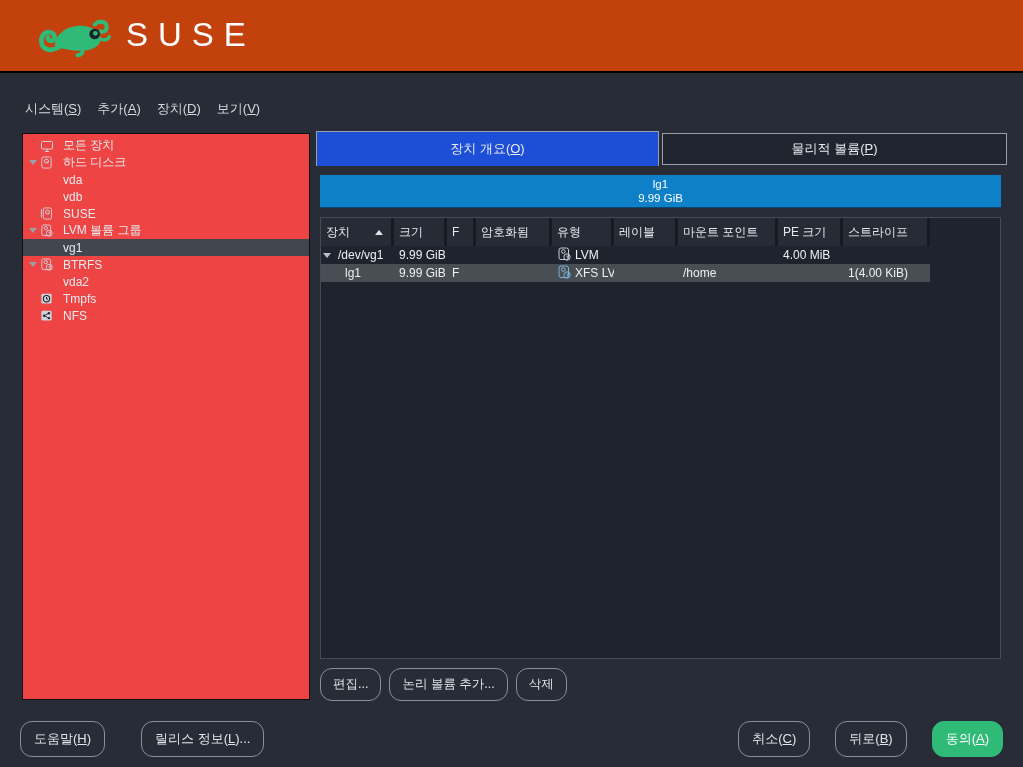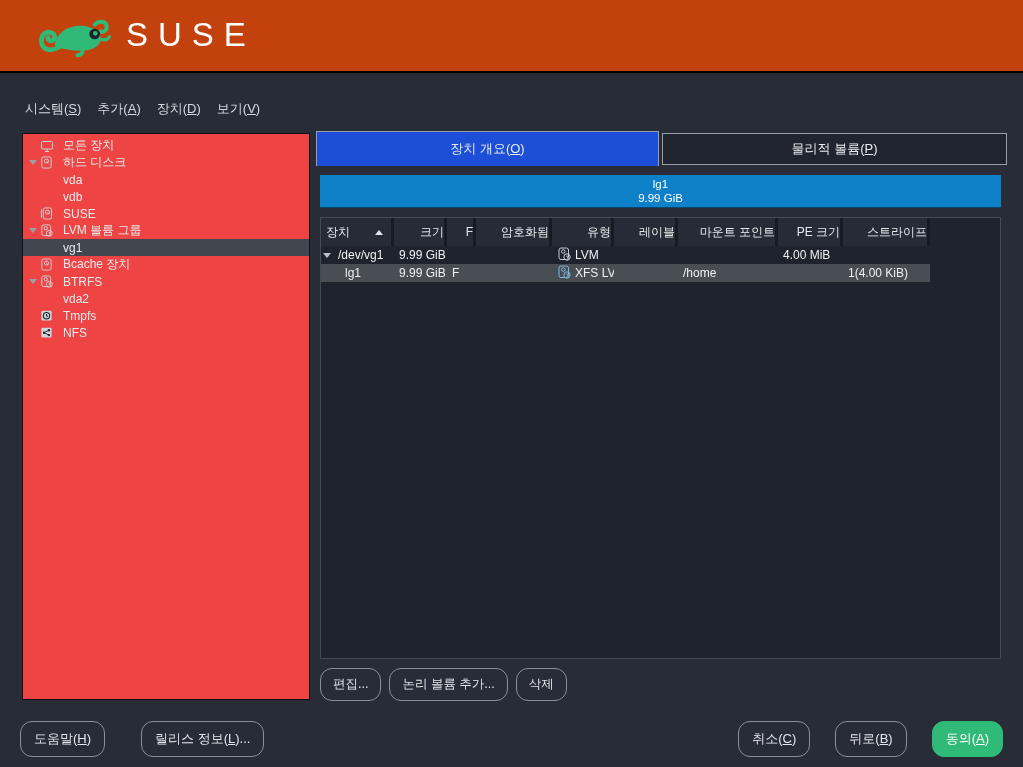--- a/index.html
+++ b/index.html
@@ -76,21 +76,21 @@
   .table-panel {
     position:absolute; left:320px; top:217px; width:681px; height:442px;
     background:#1e232d; border:1px solid #454b54; overflow:hidden;
   }
   table { border-collapse:separate; border-spacing:0; table-layout:fixed; width:100%; }
   th {
     height:28px; background:#262c36; border-right:3px solid #161a21;
     font-weight:normal; font-size:12px; text-align:left;
     padding:0 0 0 5px; color:#e7eaed; cursor:default;
   }
-  th .th-inner { display:flex; align-items:center;justify-content:flex-end; }
+  th .th-inner { display:flex; align-items:center; }
   th.filler { background:transparent; border-right:none; }
   .sort-arrow {
     margin-left:auto; margin-right:8px;
     width:0; height:0;
     border-left:4px solid transparent; border-right:4px solid transparent;
     border-bottom:5px solid #dfe3e7;
   }
   td {
     height:18px; font-size:12px; padding:0 0 0 5px; color:#eef0f2;
     white-space:nowrap; overflow:hidden;
@@ -221,31 +221,20 @@
       </span>
       <span class="tree-label">LVM 볼륨 그룹</span>
     </div>
 
     <div class="tree-row selected">
       <span class="tw-arrow"></span>
         <span class="tw-icon"></span>
       <span class="tree-label">vg1</span>
     </div>
 
-    <div class="tree-row">
-      <span class="tw-arrow"></span>
-      <span class="tw-icon">
-        <svg width="13" height="13" viewBox="0 0 14 14">
-            <rect x="2" y="1" width="10" height="12" rx="2" fill="none" stroke="currentColor"></rect>
-            <circle cx="7" cy="5.5" r="2.2" fill="none" stroke="currentColor"></circle>
-            <path d="M7 5.5 l2 2.2" stroke="currentColor"></path>
-          </svg>
-      </span>
-      <span class="tree-label">Bcache 장치</span>
-    </div>
 
     <div class="tree-row">
       <span class="tw-arrow">
           <span class="tri-down"></span>
         </span>
       <span class="tw-icon">
         <svg width="13" height="13" viewBox="0 0 14 14">
             <rect x="2" y="1" width="9.5" height="11.5" rx="2" fill="none" stroke="currentColor"></rect>
             <circle cx="6.3" cy="4.5" r="1.8" fill="none" stroke="currentColor"></circle>
             <circle cx="10" cy="10" r="3.2" fill="none" stroke="currentColor"></circle>

